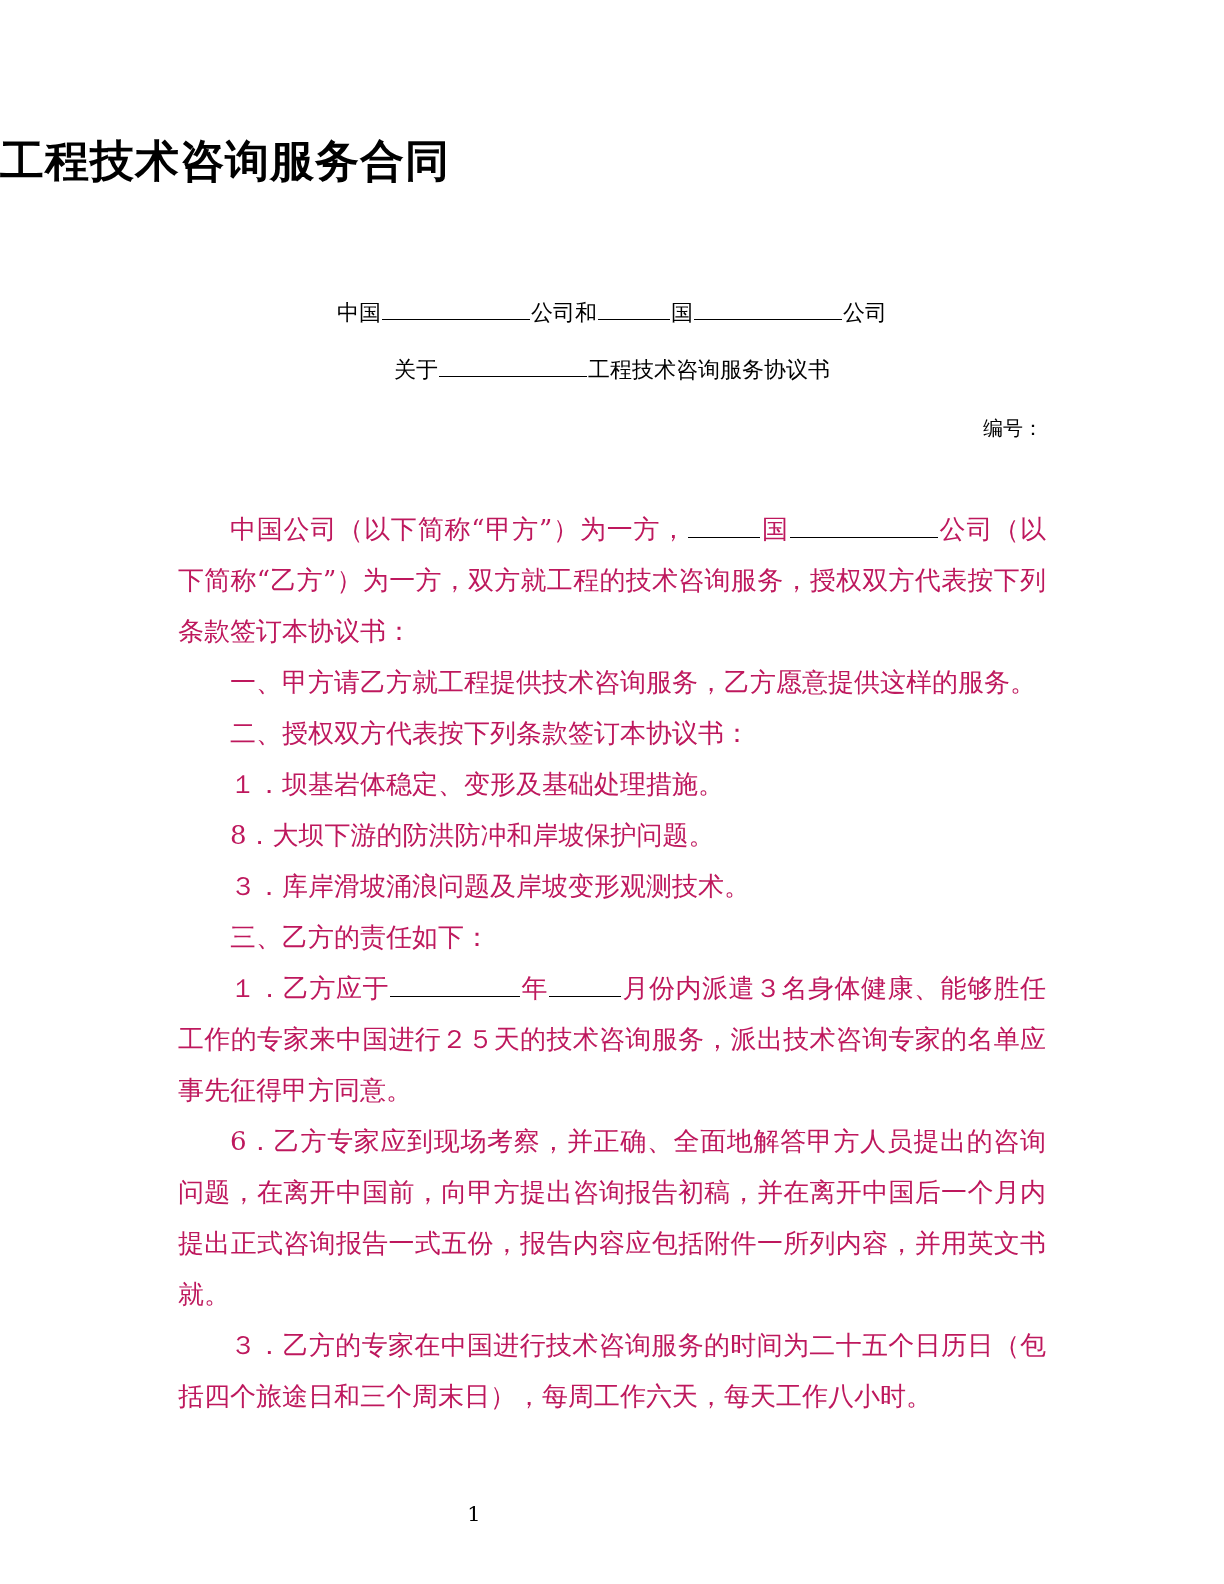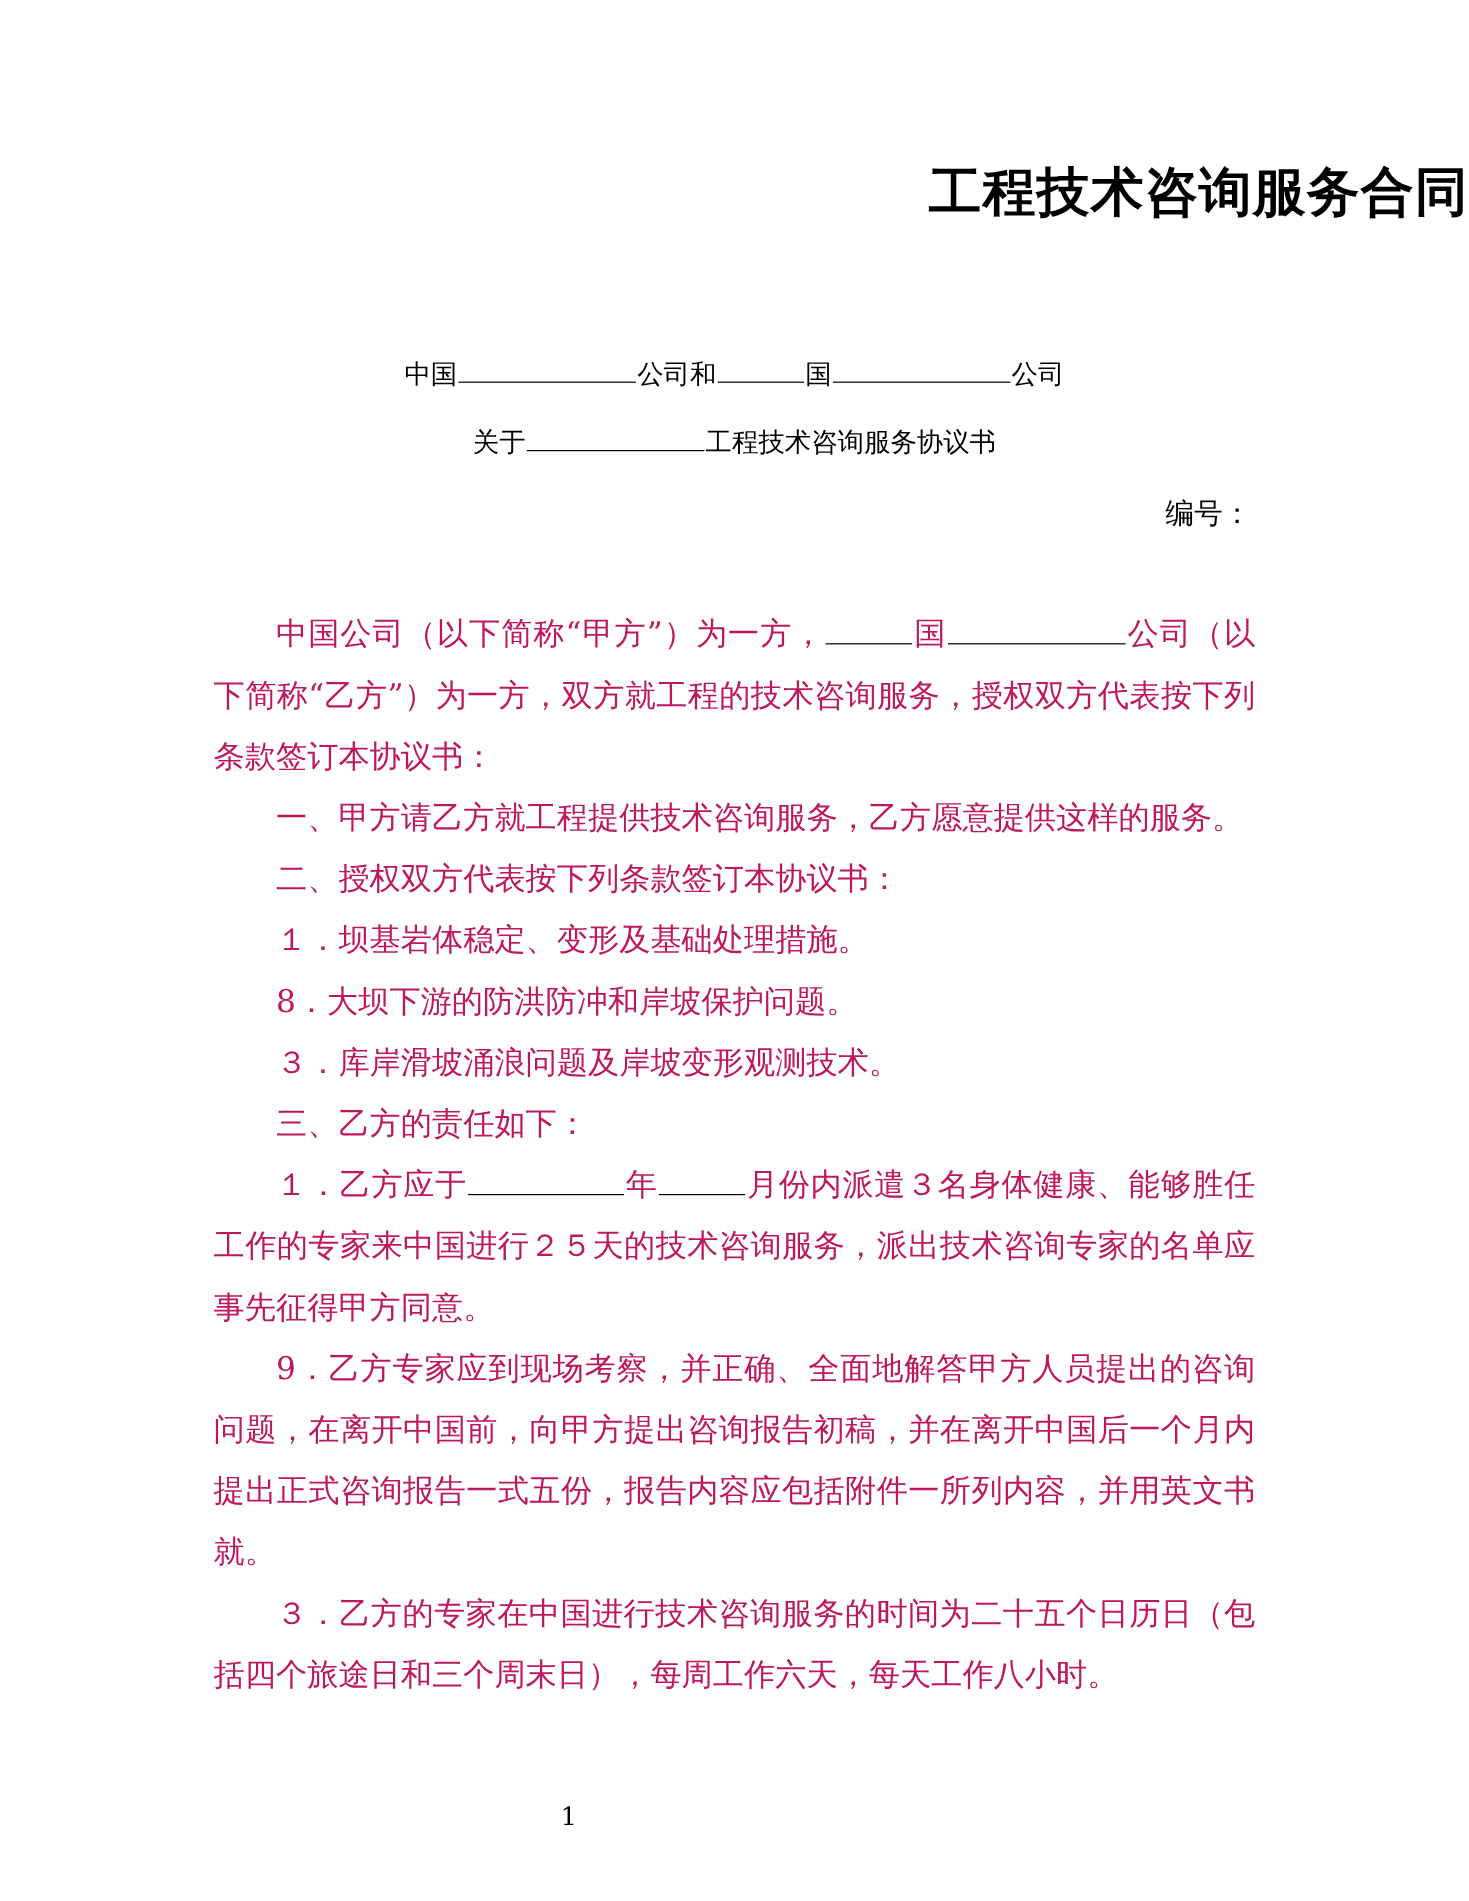--- a/index.html
+++ b/index.html
@@ -19,21 +19,21 @@
     box-sizing: border-box;
     overflow: hidden;
   }
 
   
   .doc-title {
     position: absolute;
     left: 0;
     top: 133px;
     width: 1224px;
-    text-align: right;
+    text-align: left;
     font-family: "DejaVu Sans", "Liberation Sans", sans-serif;
     font-weight: 700;
     font-size: 44px;
     line-height: 56px;
     letter-spacing: 1px;
     color: #000000;
   }
 
   
   .subhead {
@@ -44,21 +44,21 @@
     line-height: 50px;
     color: #000;
   }
   .subhead-line-1 { top: 288px; text-align: center; padding-right: 26px; }
   .subhead-line-2 { top: 345px; text-align: center; padding-right: 26px; }
 
   .meta-line {
     position: absolute;
     left: 108px;
     width: 935px;
-    font-size: 24px;
+    font-size: 20px;
     line-height: 48px;
     text-align: right;
     color: #000;
   }
   .meta-serial { top: 404px; }
   .meta-date   { top: 456px; padding-right: 8px; }
 
   
   .body-block {
     position: absolute;
@@ -131,21 +131,21 @@
     <p class="p"><span>二、</span><span>授权双方代表按下列条款签订本协议书：</span></p>
 
     <p class="p">１．坝基岩体稳定、变形及基础处理措施。</p>
     <p class="p">8．大坝下游的防洪防冲和岸坡保护问题。</p>
     <p class="p">３．库岸滑坡涌浪问题及岸坡变形观测技术。</p>
 
     <p class="p"><span>三、</span><span>乙方的责任如下：</span></p>
 
     <p class="p"><span>１．乙方应于</span><span class="blank b-lg"></span><span>年</span><span class="blank b-sm"></span><span>月份内派遣３名身体健康、能够胜任工作的专家来中国进行２５天的技术咨询服务，派出技术咨询专家的名单应事先征得甲方同意。</span></p>
 
-    <p class="p">9．乙方专家应到现场考察，并正确、全面地解答甲方人员提出的咨询问题，在离开中国前，向甲方提出咨询报告初稿，并在离开中国后一个月内提出正式咨询报告一式五份，报告内容应包括附件一所列内容，并用英文书就。</p>
+    <p class="p">6．乙方专家应到现场考察，并正确、全面地解答甲方人员提出的咨询问题，在离开中国前，向甲方提出咨询报告初稿，并在离开中国后一个月内提出正式咨询报告一式五份，报告内容应包括附件一所列内容，并用英文书就。</p>
 
     <p class="p">３．乙方的专家在中国进行技术咨询服务的时间为二十五个日历日（包括四个旅途日和三个周末日），每周工作六天，每天工作八小时。</p>
 
   </div>
 
   <div class="page-number">1</div>
 
 </div>
 
 </body></html>

